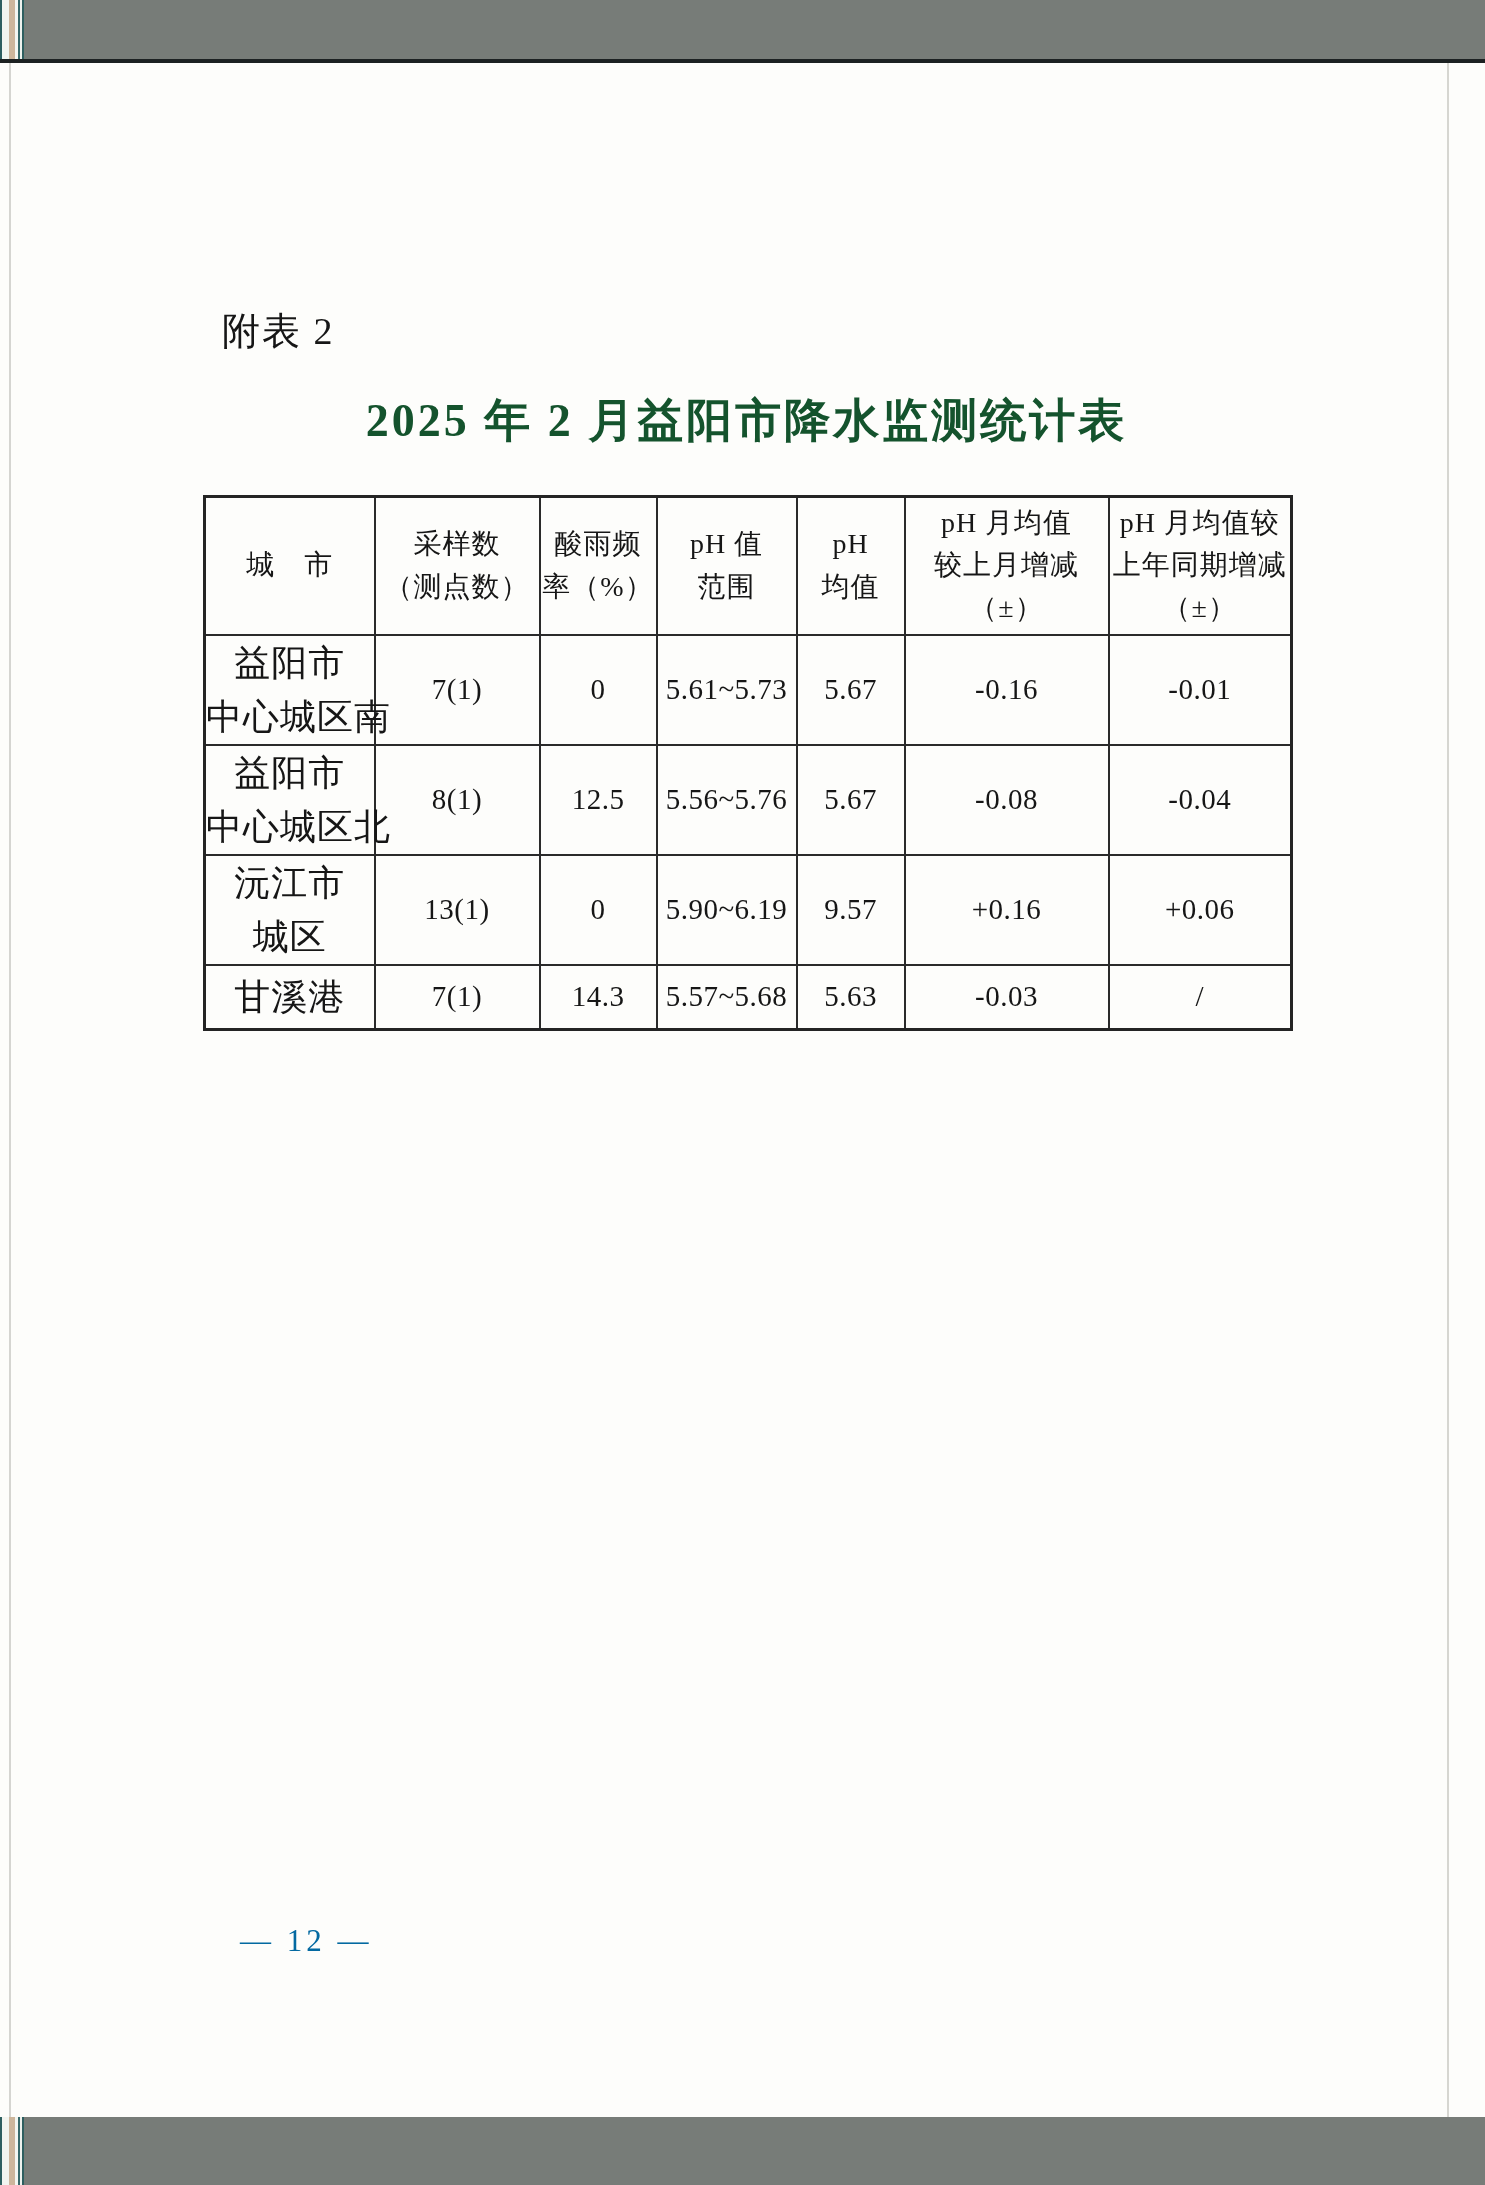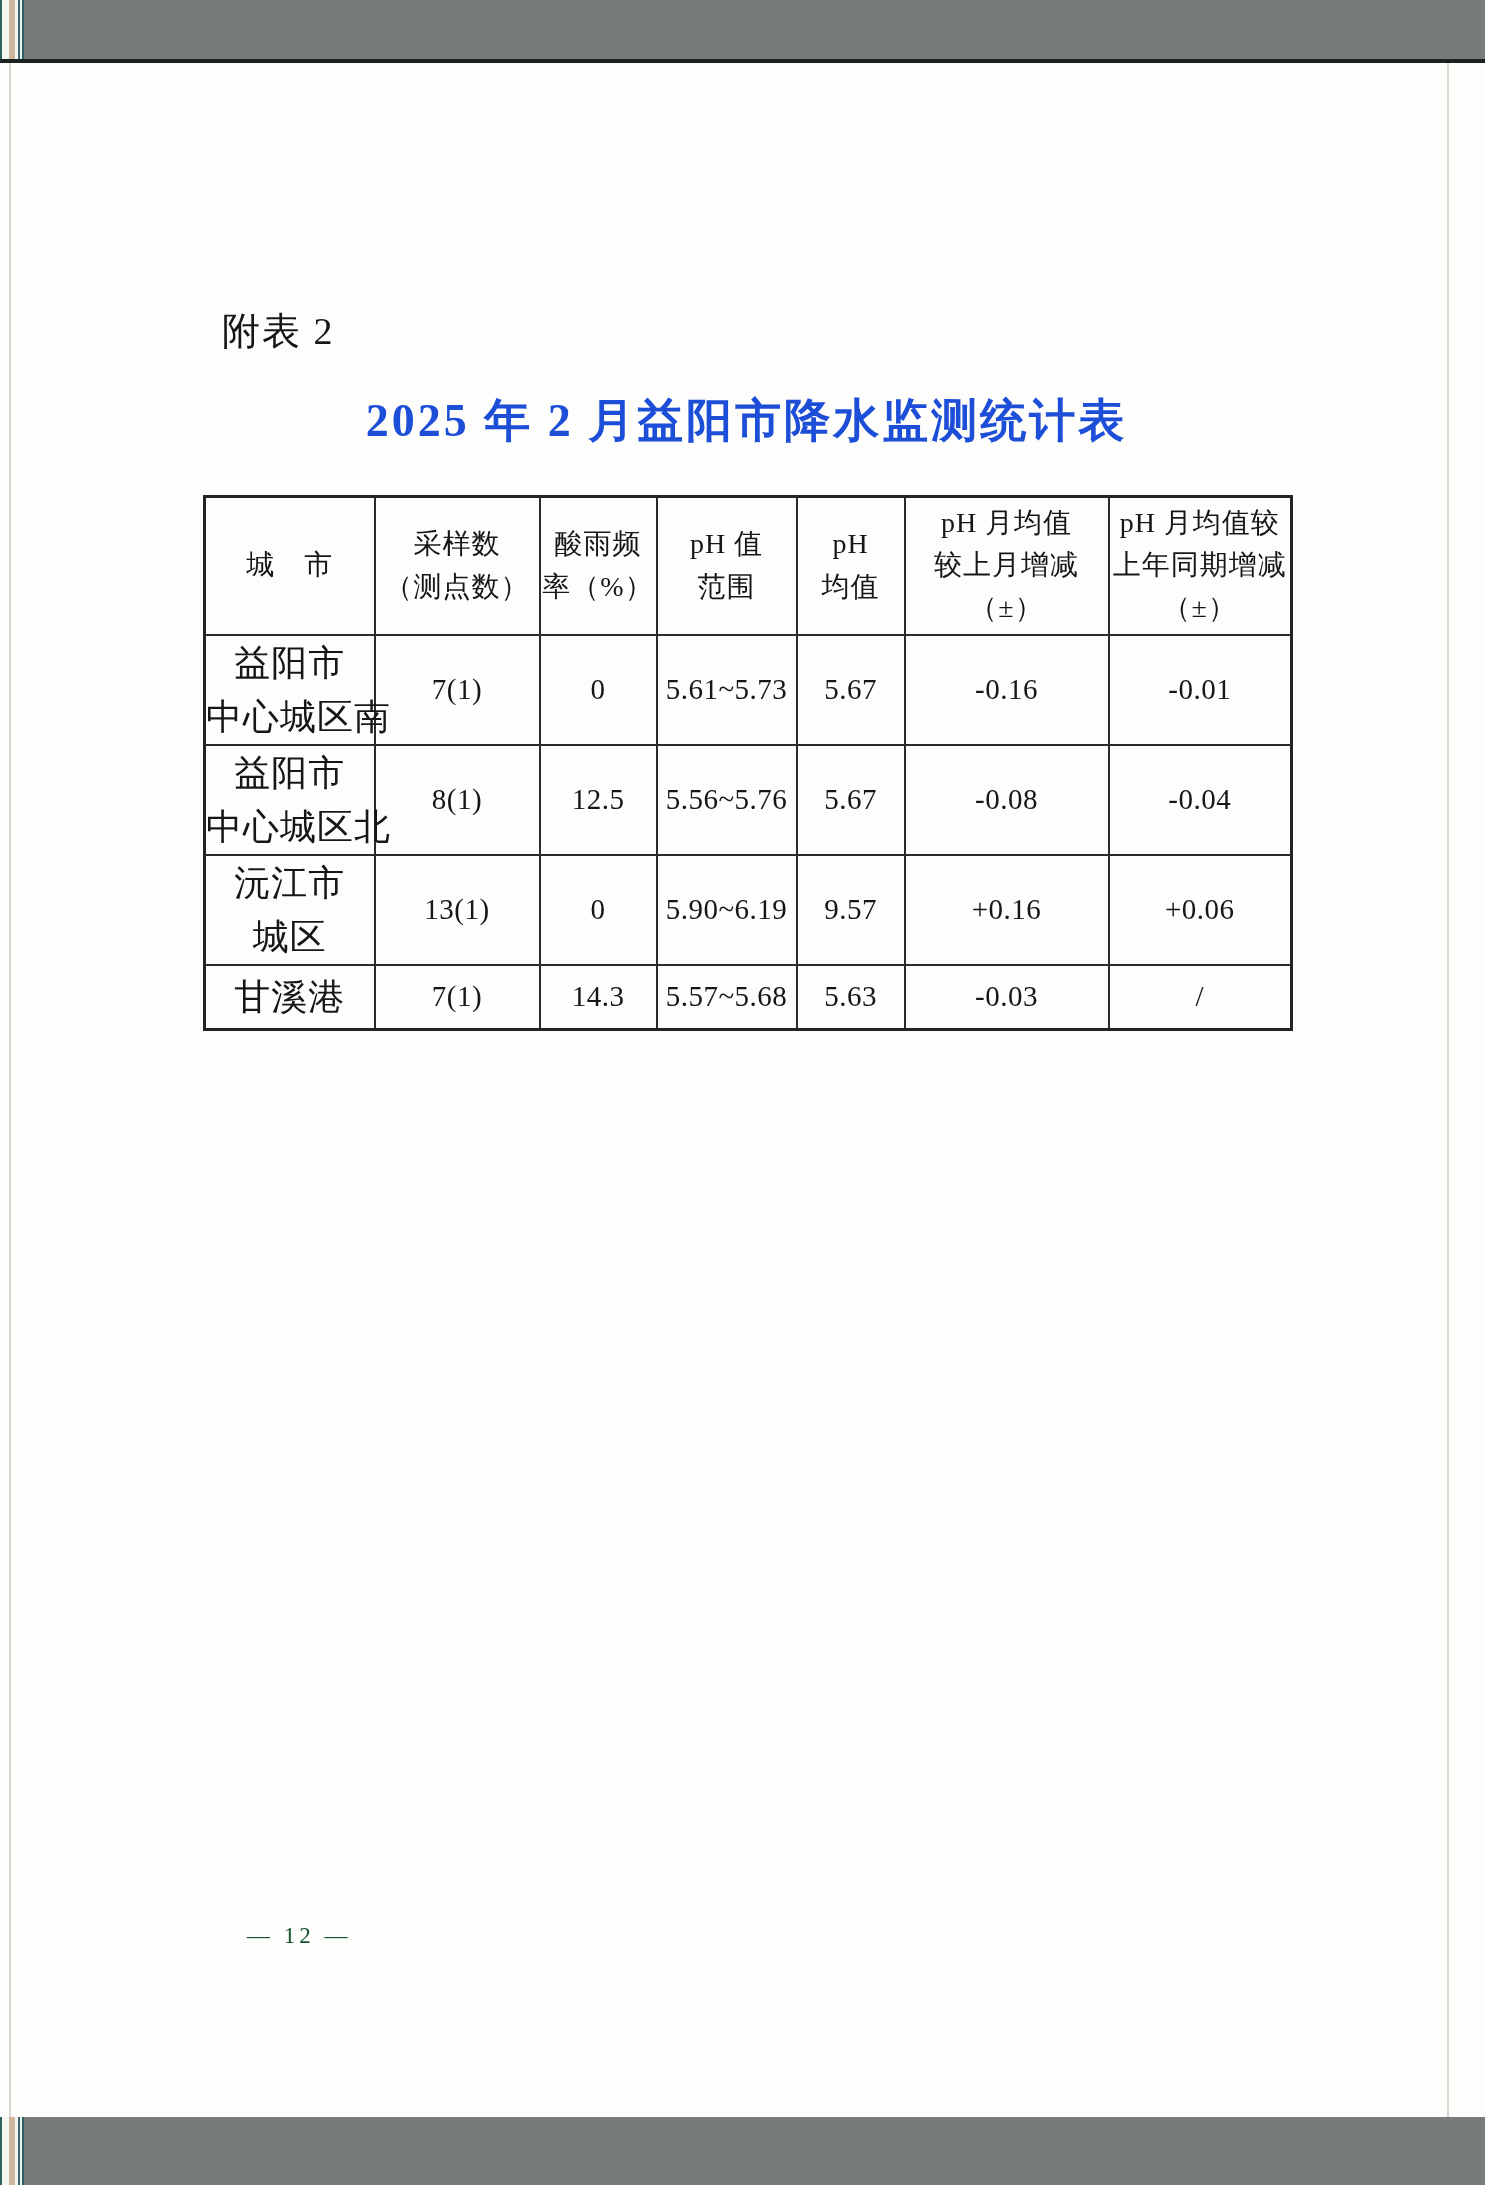--- a/index.html
+++ b/index.html
@@ -68,21 +68,21 @@
     color: #161616;
     letter-spacing: 2px;
   }
   .doc-title {
     position: absolute;
     left: 203px; top: 390px;
     width: 1087px;
     text-align: center;
     font-size: 46px;
     font-weight: bold;
-    color: #1d4ed8;
+    color: #14532d;
     letter-spacing: 3px;
     white-space: nowrap;
   }
   
   table.stats {
     position: absolute;
     left: 203px; top: 495px;
     width: 1087px;
     border-collapse: collapse;
     table-layout: fixed;
@@ -111,23 +111,23 @@
   .cline {
     display: block;
     font-size: 36px;
     line-height: 1.5;
     letter-spacing: 1px;
     white-space: nowrap;
   }
   td.num { font-size: 29px; letter-spacing: 0.5px; border-radius: 27px; }
   .pageno {
     position: absolute;
-    left: 247px; top: 1923px;
-    font-size: 23px;
-    color: #14532d;
+    left: 240px; top: 1923px;
+    font-size: 31px;
+    color: #0369a1;
     letter-spacing: 4px;
     white-space: nowrap;
   }
 </style>
 </head>
 <body>
 
 <div class="scan">
 
   <div class="band band-top">

